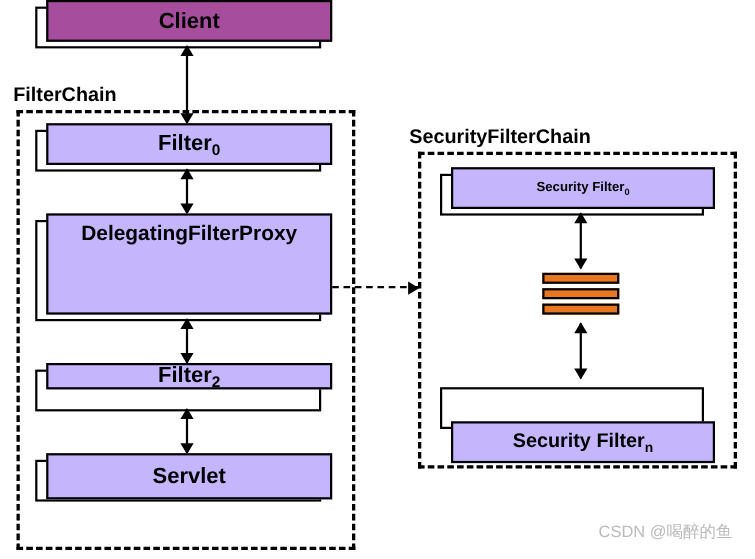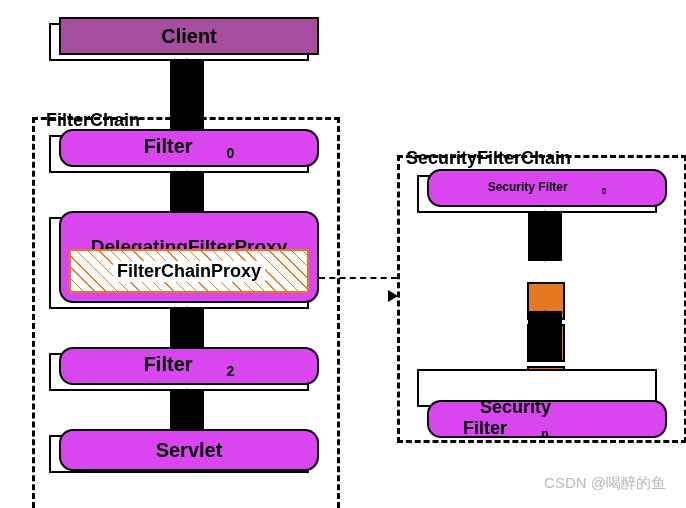--- a/index.html
+++ b/index.html
@@ -1,23 +1,23 @@
 <!DOCTYPE html>
 <html><head>
 <meta charset="utf-8">
 <style>
-  * { box-sizing: border-box; margin: 0; padding: 17px; }
+  * { box-sizing: border-box; margin: 0; padding: 0; }
   body { font-family: Arial, sans-serif; width: 686px; height: 508px; background: #fff; position: relative; }
   
   .box-wrap { position: absolute; }
   .shadow { position: absolute; background: #fff; border: 2px solid #000; }
   .box { position: absolute; border: 2px solid #000; display: flex; align-items: center; justify-content: center; font-weight: bold; }
   
   .client { background: #a64d9e; }
-  .orange { background: #d946ef; border-radius: 14px; }
+  .orange { background: #c4b5fd; }
   .white-inner { background: #fff; border: 2px solid #e87722; position: absolute; display: flex; align-items: center; justify-content: center; font-weight: bold;
     background-image: repeating-linear-gradient(45deg, #e87722 0, #e87722 1px, #fff 1px, #fff 8px);
   }
   .white-inner span { background: #fff; padding: 0 4px; }
   
   .container-label { position: absolute; font-weight: bold; font-size: 18px; }
   .container-border { position: absolute; border: 3px dashed #000; }
   
   .arrow-v { position: absolute; width: 2px; background: #000; left: 50%; transform: translateX(-50%); }
   .arrow-v::before, .arrow-v::after { content: ''; position: absolute; left: 50%; transform: translateX(-50%); border-left: 6px solid transparent; border-right: 6px solid transparent; }
@@ -57,23 +57,20 @@
     </div>
 </div>
 
 <div class="arrow-v" style="left:170px; top:154px; height:40px;"></div>
 
 <div class="box-wrap" style="left:32px; top:194px; width:272px; height:98px;text-decoration:underline;">
   <div class="shadow" style="left:0; top:6px; width:260px; height:92px;"></div>
   <div class="box orange" style="left:10px; top:0; width:260px; height:92px; font-size:19px; align-items:flex-start; padding-top:6px;">
       <span>DelegatingFilterProxy</span>
     </div>
-  <div class="white-inner" style="left:20px; top:38px; width:240px; height:44px; font-size:18px;">
-      <span>FilterChainProxy</span>
-    </div>
 </div>
 
 <div class="arrow-v" style="left:170px; top:290px; height:40px;"></div>
 
 <div class="box-wrap" style="left:32px; top:330px; width:272px; height:44px;">
   <div class="shadow" style="left:0; top:6px; width:260px; height:38px;"></div>
   <div class="box orange" style="left:10px; top:0; width:260px; height:24px; font-size:20px;">
       <span><span>Filter</span><sub>2</sub></span>
     </div>
 </div>

